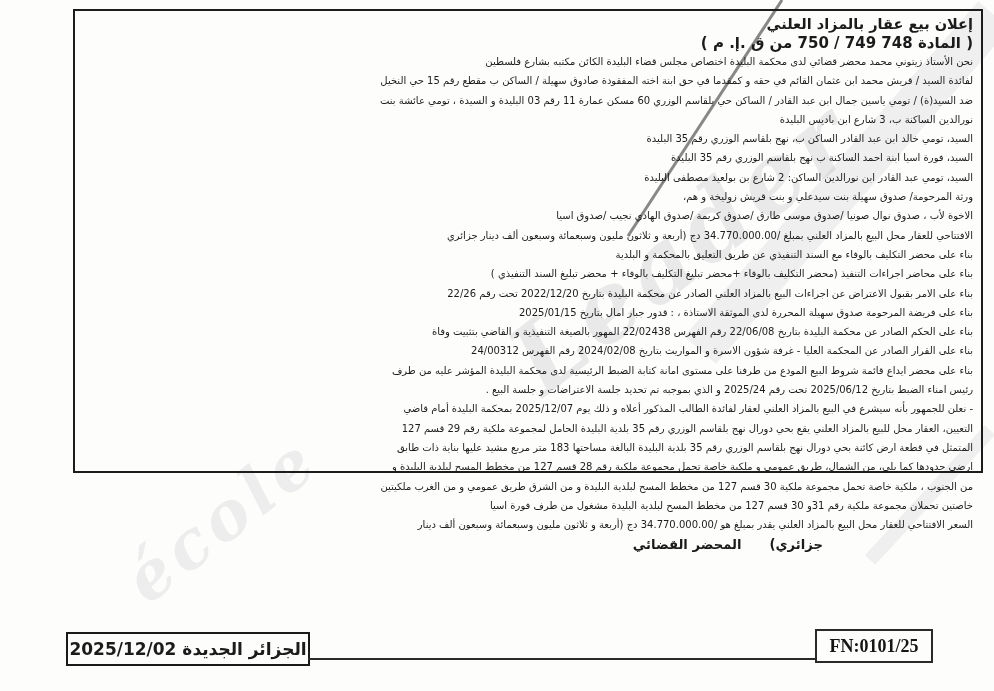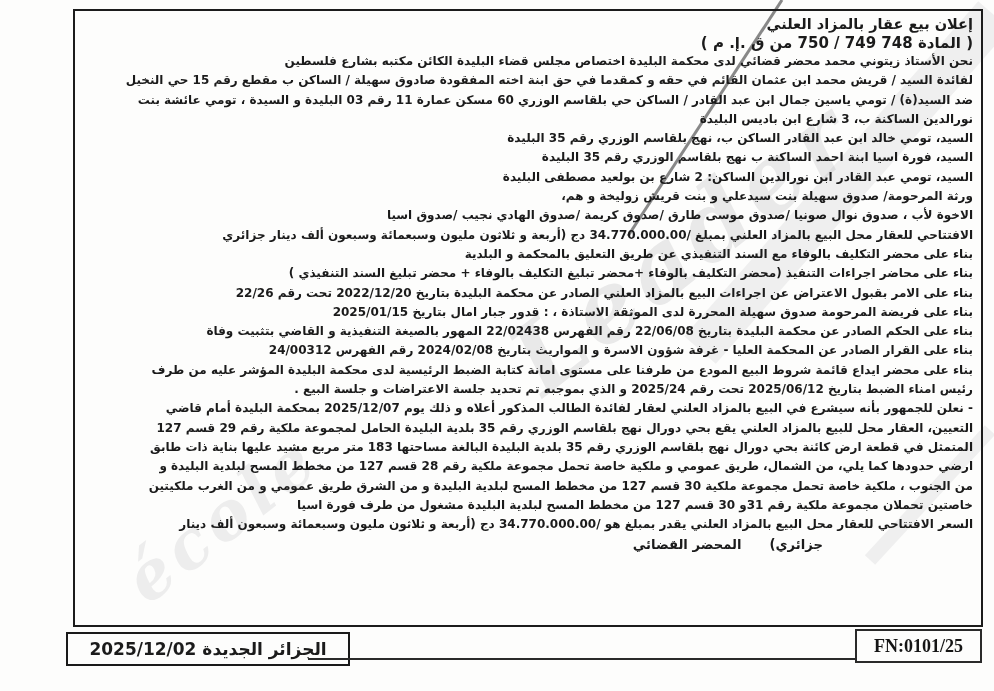--- a/index.html
+++ b/index.html
@@ -13,49 +13,49 @@
   .artifact-svg{position:absolute;left:0;top:0;width:994px;height:691px;pointer-events:none;}
   .watermark{
     position:absolute;pointer-events:none;font-style:italic;font-weight:700;
     transform:rotate(-38deg);white-space:nowrap;letter-spacing:6px;
     font-family:"DejaVu Serif",serif;
   }
   .wm1{left:480px;top:190px;font-size:96px;color:rgba(110,110,120,0.14);}
   .wm2{left:110px;top:480px;font-size:66px;color:rgba(110,110,120,0.11);}
   
   .doc-frame{
-    position:absolute;left:73px;top:9px;width:910px;height:618px;
+    position:absolute;left:73px;top:9px;width:910px;height:464px;
     border:2px solid #1c1c1c;box-sizing:border-box;
     direction:rtl;text-align:right;
     padding:4px 8px 0 8px;
     background:transparent;
   }
   .doc-title{font-size:14.5px;line-height:19px;font-weight:700;}
   .doc-subtitle{font-size:15px;line-height:18px;font-weight:700;}
-  .doc-body{font-size:12px;line-height:19.3px;font-weight:700;}
+  .doc-body{font-size:10px;line-height:19.3px;font-weight:400;}
   .bline{white-space:nowrap;overflow:hidden;}
   .closing-line{
     display:flex;direction:rtl;align-items:baseline;
     padding-right:150px;gap:28px;margin-top:3px;
     font-size:13.2px;font-weight:700;
   }
   
   .date-box{
-    position:absolute;left:66px;top:632px;width:284px;height:34px;
+    position:absolute;left:66px;top:632px;width:244px;height:34px;
     border:2px solid #1a1a1a;box-sizing:border-box;
     display:flex;align-items:center;justify-content:center;
     direction:rtl;font-size:17px;font-weight:700;white-space:nowrap;
     background:#fdfdfc;
   }
   .footer-line{
     position:absolute;left:308px;top:658px;width:549px;height:2px;
     background:#2a2a2a;
   }
   .fn-box{
-    position:absolute;left:855px;top:629px;width:127px;height:34px;
+    position:absolute;left:815px;top:629px;width:118px;height:34px;
     border:2px solid #2a2a2a;box-sizing:border-box;
     display:flex;align-items:center;justify-content:center;
     font-family:"Liberation Serif","DejaVu Serif",serif;
     font-size:18px;font-weight:700;color:#151515;
     background:#fdfdfc;
   }
 </style>
 </head>
 <body>
 

